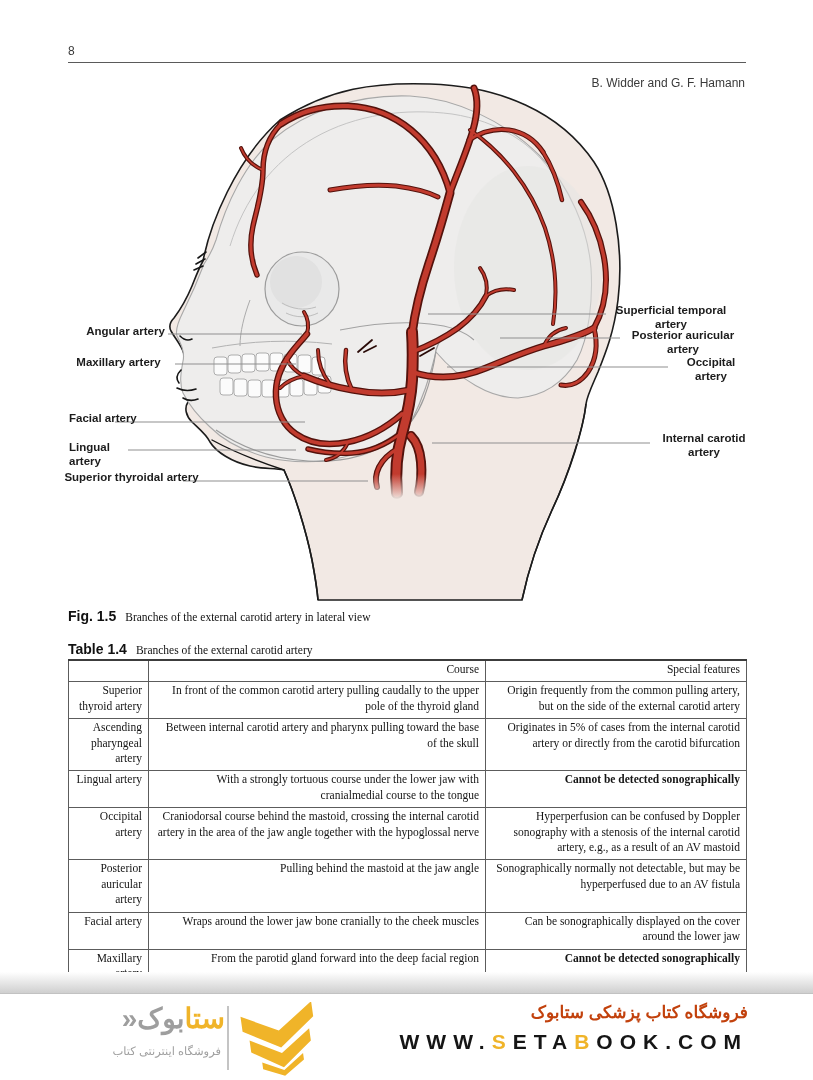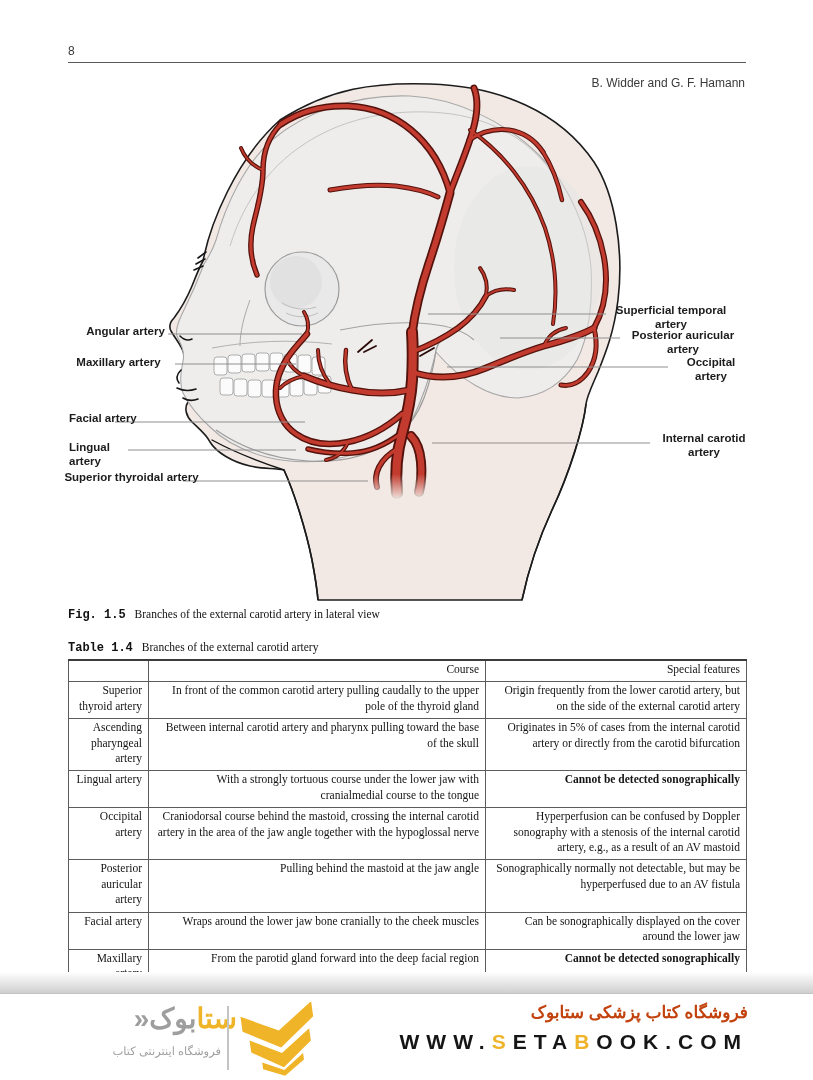--- a/index.html
+++ b/index.html
@@ -29,21 +29,21 @@
   .lab-supthyr{left:64px;top:471px;width:135px;}
   .lab-suptemp{left:610px;top:304px;width:122px;}
   .lab-postaur{left:622px;top:329px;width:122px;}
   .lab-occipital{left:671px;top:356px;width:80px;}
   .lab-intcar{left:654px;top:432px;width:100px;}
   
   .fig-caption{
     position:absolute;left:68px;top:608px;width:677px;
     font:11.5px "Liberation Serif",serif;color:#111;
   }
-  .fig-caption b, .tbl-title b{font-family:Liberation Mono, monospace;font-size:12px;margin-right:9px;}
+  .fig-caption b, .tbl-title b{font-family:Liberation Sans, sans-serif;font-size:14px;margin-right:9px;}
   .tbl-title{
     position:absolute;left:68px;top:641px;width:677px;
     font:11.5px "Liberation Serif",serif;color:#111;
   }
   
   table.dtable{
     position:absolute;left:68px;top:659px;width:678px;
     border-collapse:collapse;table-layout:fixed;
     font:11.5px/1.34 "Liberation Serif",serif;color:#141414;
     border-top:2px solid #3c3c3c;border-bottom:1px solid #3c3c3c;
@@ -65,21 +65,21 @@
   .store-title{font:bold 17px "Liberation Sans",sans-serif;color:#c2410c;direction:rtl;}
   .store-url{
     margin-top:7px;font:600 21px "Liberation Sans",sans-serif;color:#151515;
     letter-spacing:7px;white-space:nowrap;
   }
   .store-url .acc{color:#f0b429;}
   .logo-block{position:absolute;left:55px;top:6px;width:260px;height:76px;}
   .logo-emblem{position:absolute;left:185px;top:2px;width:80px;height:74px;}
   .logo-divider{position:absolute;left:172px;top:6px;width:2px;height:64px;background:#c4c4c4;}
   .logo-wordmark{
-    position:absolute;left:16px;top:2px;width:166px;direction:rtl;
+    position:absolute;left:4px;top:2px;width:166px;direction:rtl;
     font:bold 28px/34px "Liberation Sans",sans-serif;white-space:nowrap;
   }
   .logo-wordmark .wm-y{color:#f0b429;} .logo-wordmark .wm-g{color:#9e9e9e;}
   .logo-tagline{
     position:absolute;left:0;top:44px;width:166px;direction:rtl;
     font:11.5px "Liberation Sans",sans-serif;color:#a0a0a0;
   }
 </style>
 </head>
 <body>
@@ -272,21 +272,21 @@
     <tr>
       <th></th>
       <th>Course</th>
       <th>Special features</th>
     </tr>
   </thead>
   <tbody>
     <tr>
       <td>Superior thyroid artery</td>
       <td>In front of the common carotid artery pulling caudally to the upper pole of the thyroid gland</td>
-      <td>Origin frequently from the lower carotid artery, but on the side of the external carotid artery</td>
+      <td>Origin frequently from the common pulling artery, but on the side of the external carotid artery</td>
     </tr>
     <tr>
       <td>Ascending pharyngeal artery</td>
       <td>Between internal carotid artery and pharynx pulling toward the base of the skull</td>
       <td>Originates in 5% of cases from the internal carotid artery or directly from the carotid bifurcation</td>
     </tr>
     <tr>
       <td>Lingual artery</td>
       <td>With a strongly tortuous course under the lower jaw with cranialmedial course to the tongue</td>
       <td class="bold">Cannot be detected sonographically</td>

